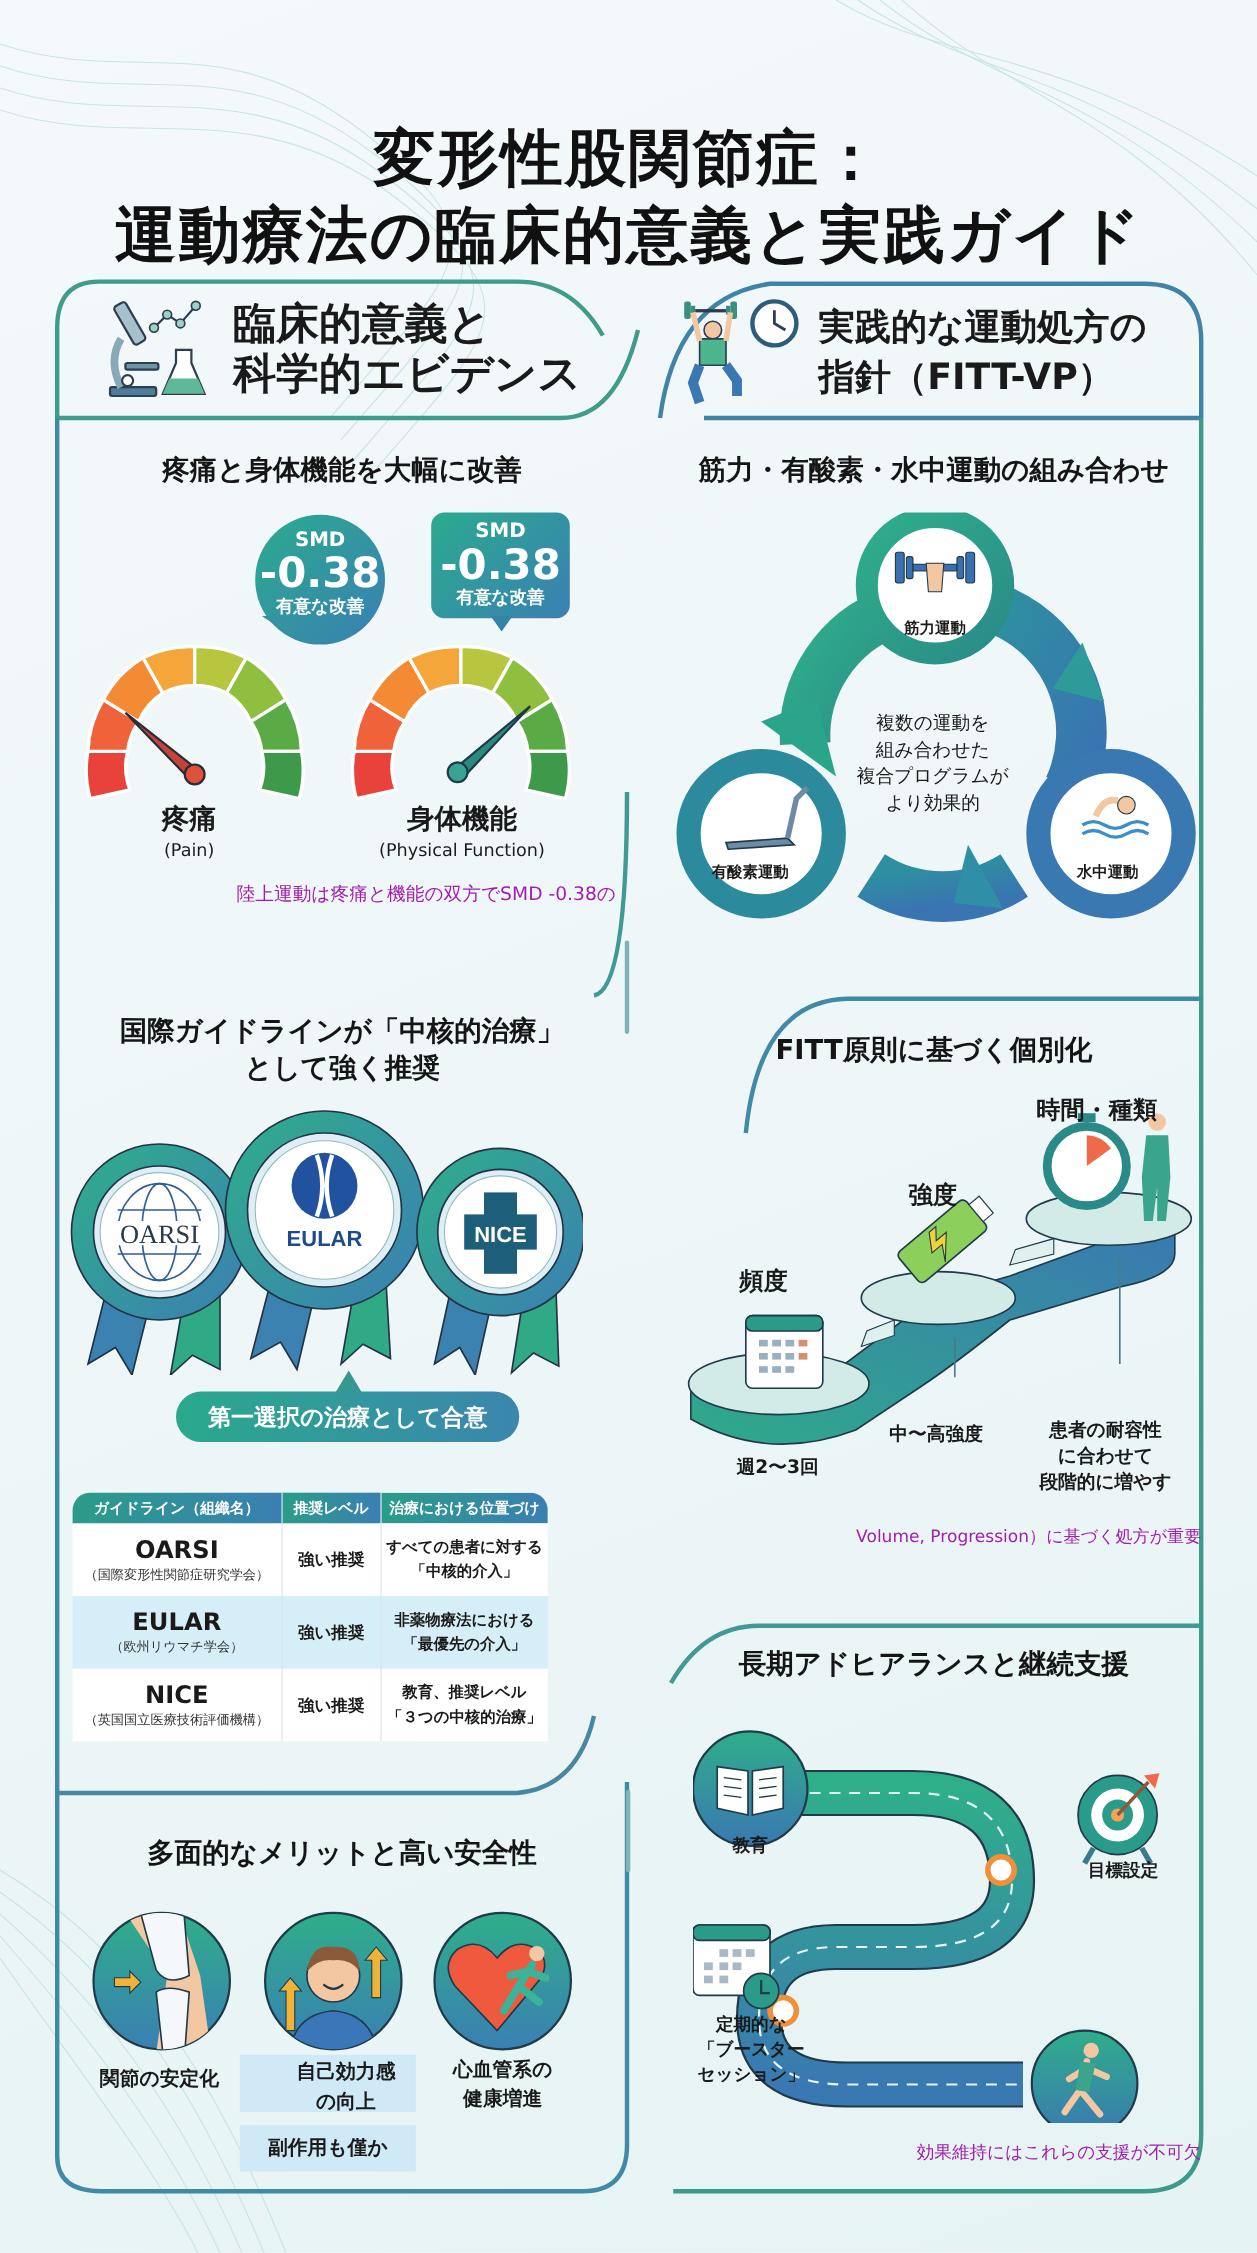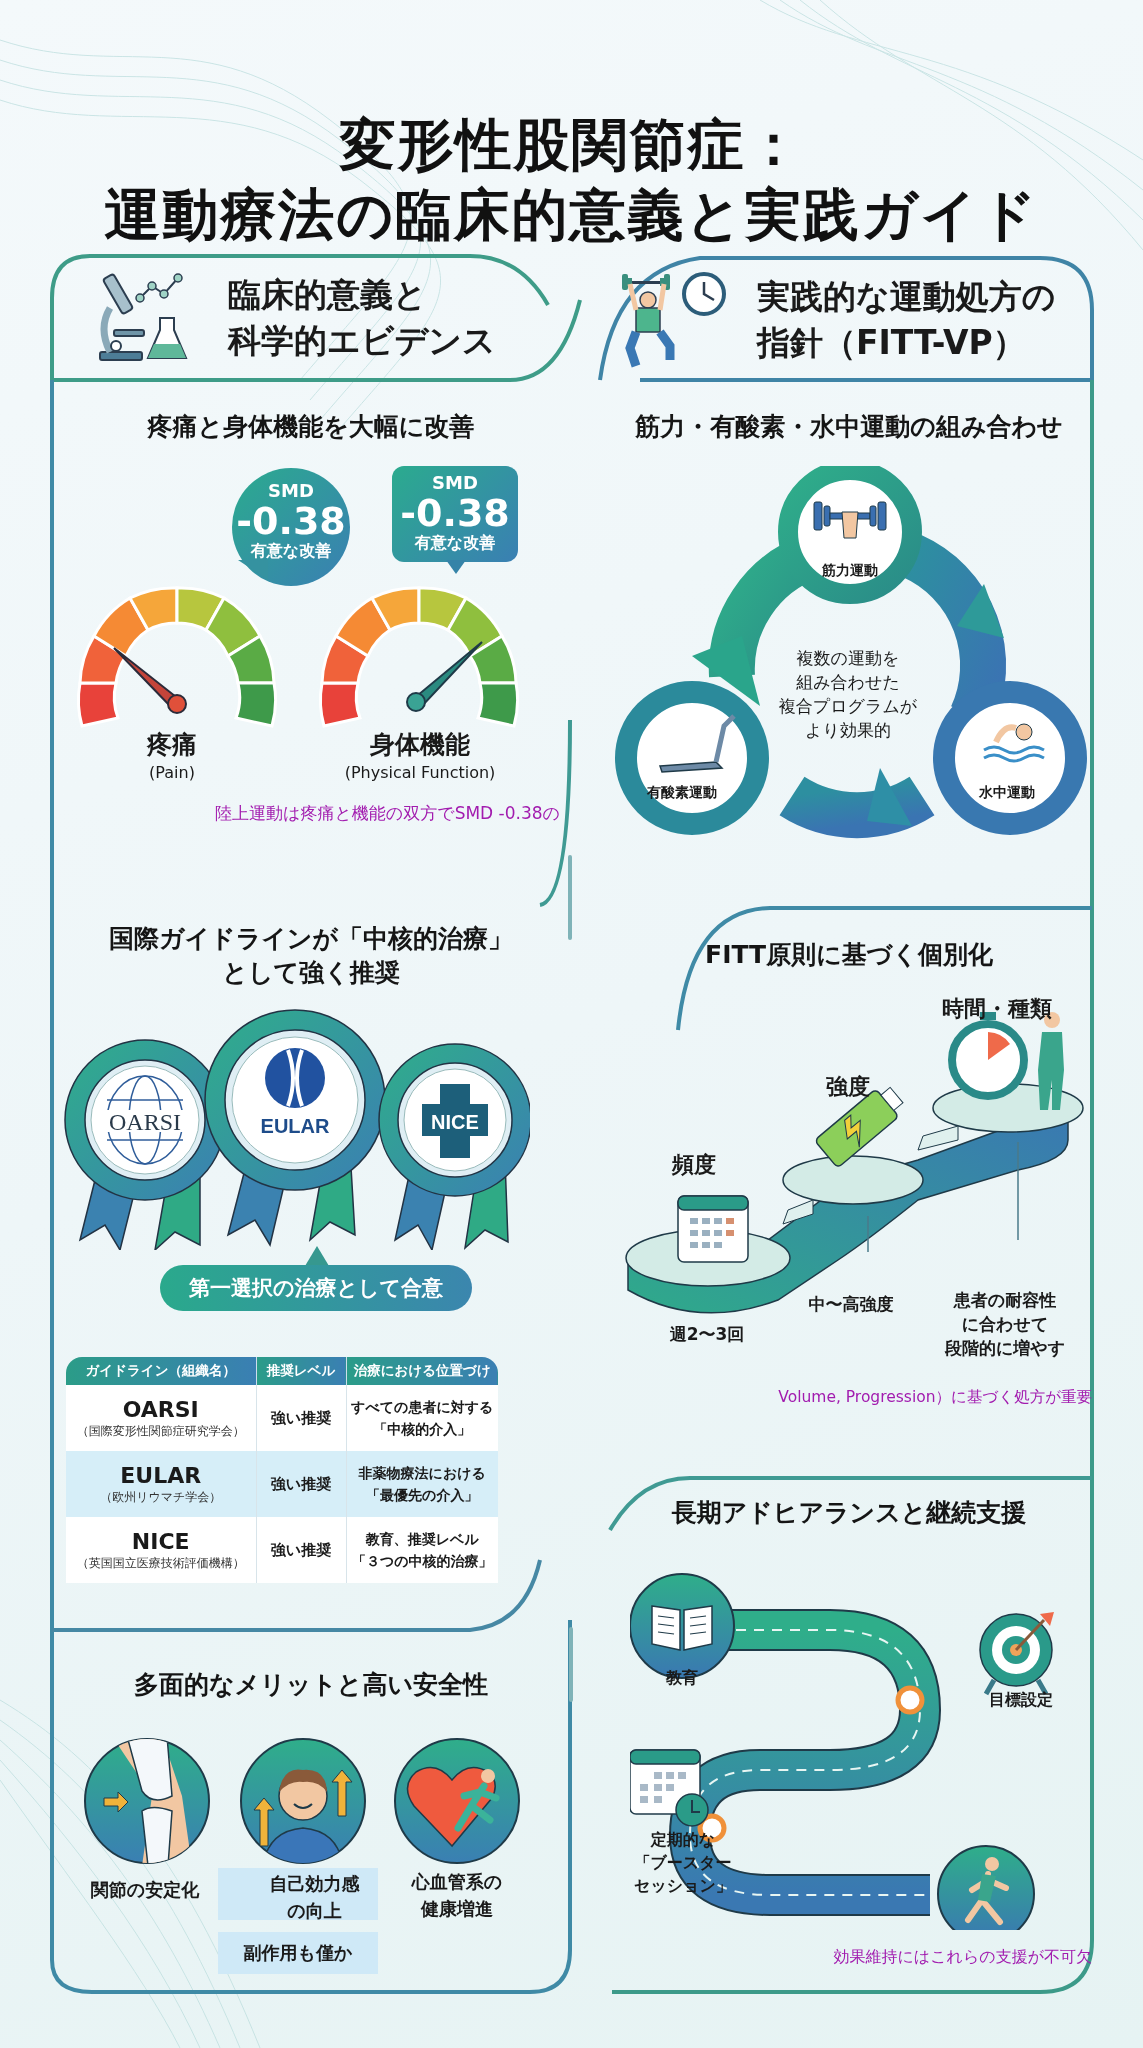--- a/index.html
+++ b/index.html
@@ -113,21 +113,21 @@
     <rect x="26" y="62" width="30" height="6" rx="2" fill="#6f95a8" stroke="#2c3e50" stroke-width="2"></rect>
     <circle cx="28" cy="78" r="5" fill="#fff" stroke="#2c3e50" stroke-width="2"></circle>
     <polyline points="52,30 64,18 76,26 90,10" fill="none" stroke="#2c3e50" stroke-width="2"></polyline>
     <circle cx="52" cy="30" r="4" fill="#9fd3c5" stroke="#2c3e50" stroke-width="1.5"></circle>
     <circle cx="64" cy="18" r="4" fill="#9fd3c5" stroke="#2c3e50" stroke-width="1.5"></circle>
     <circle cx="76" cy="26" r="4" fill="#9fd3c5" stroke="#2c3e50" stroke-width="1.5"></circle>
     <circle cx="90" cy="10" r="4" fill="#9fd3c5" stroke="#2c3e50" stroke-width="1.5"></circle>
     <path d="M72 50 L72 62 L60 90 L98 90 L86 62 L86 50 Z" fill="#fff" stroke="#2c3e50" stroke-width="2"></path>
     <path d="M66 76 L92 76 L98 90 L60 90 Z" fill="#5fb89a"></path>
   </svg>
-  <div style="margin-left:30px;font-size:33px;font-weight:700;line-height:46px;">
+  <div style="margin-left:14px;font-size:39px;font-weight:700;line-height:46px;">
     <div>臨床的意義と</div>
     <div>科学的エビデンス</div>
   </div>
 </div>
 
 <div class="sec-title" style="left:52px;top:410px;width:518px;">疼痛と身体機能を大幅に改善</div>
 
 <div class="bubble" style="left:232px;top:468px;width:118px;height:118px;border-radius:50%;padding-top:12px;">
   <span class="smd">SMD</span>
   <span class="val">-0.38</span>
@@ -176,21 +176,21 @@
   <span class="en">(Pain)</span>
 </div>
 <div class="gauge-label" style="left:320px;top:728px;width:200px;">
   <span class="jp">身体機能</span>
   <span class="en">(Physical Function)</span>
 </div>
 <div class="note" style="left:60px;top:800px;width:500px;">
   <div>陸上運動は疼痛と機能の双方でSMD -0.38の</div>
 </div>
 
-<div class="sec-title" style="left:52px;top:922px;width:518px;line-height:34px;">
+<div class="sec-title" style="left:52px;top:922px;width:518px;line-height:34px;font-family:Liberation Mono, monospace;">
   <div>国際ガイドラインが「中核的治療」</div>
   <div>として強く推奨</div>
 </div>
 
 <svg style="position:absolute;left:60px;top:1000px;" width="470" height="250" viewBox="0 0 470 250">
   <defs>
     <linearGradient id="bg1" x1="0" y1="0" x2="1" y2="1">
         <stop offset="0" stop-color="#2fae8a"></stop>
         <stop offset="1" stop-color="#3b7fb3"></stop>
       </linearGradient>
@@ -326,21 +326,21 @@
 <div class="benefit-box" style="left:218px;top:1868px;width:160px;height:52px;padding-top:2px;padding-left:33px;">
   <div>自己効力感</div>
   <div>の向上</div>
 </div>
 <div class="benefit-box" style="left:218px;top:1932px;width:160px;height:42px;line-height:42px;">副作用も僅か</div>
 <div class="benefit-label" style="left:382px;top:1868px;width:150px;">
   <div>心血管系の</div>
   <div>健康増進</div>
 </div>
 
-<div style="position:absolute;left:620px;top:264px;width:470px;height:112px;display:flex;align-items:center;gap:13px;">
+<div style="position:absolute;left:620px;top:264px;width:470px;height:112px;display:flex;align-items:center;">
   <svg width="110" height="100" viewBox="0 0 110 100">
     <rect x="2" y="4" width="6" height="16" rx="2" fill="#3a8f7e"></rect>
     <rect x="8" y="8" width="4" height="8" fill="#3a8f7e"></rect>
     <rect x="12" y="11" width="28" height="3" fill="#2c3e50"></rect>
     <rect x="40" y="8" width="4" height="8" fill="#3a8f7e"></rect>
     <rect x="44" y="4" width="6" height="16" rx="2" fill="#3a8f7e"></rect>
     <circle cx="28" cy="30" r="8" fill="#f2c7a2" stroke="#2c3e50" stroke-width="1.5"></circle>
     <path d="M16 38 L40 38 L40 62 L16 62 Z" fill="#4db58d" stroke="#2c3e50" stroke-width="1.5"></path>
     <path d="M16 40 L10 14 M40 40 L44 14" stroke="#f2c7a2" stroke-width="5"></path>
     <path d="M16 62 L10 78 L16 96 M40 62 L50 76 L50 90" stroke="#3a78b4" stroke-width="9" fill="none"></path>

